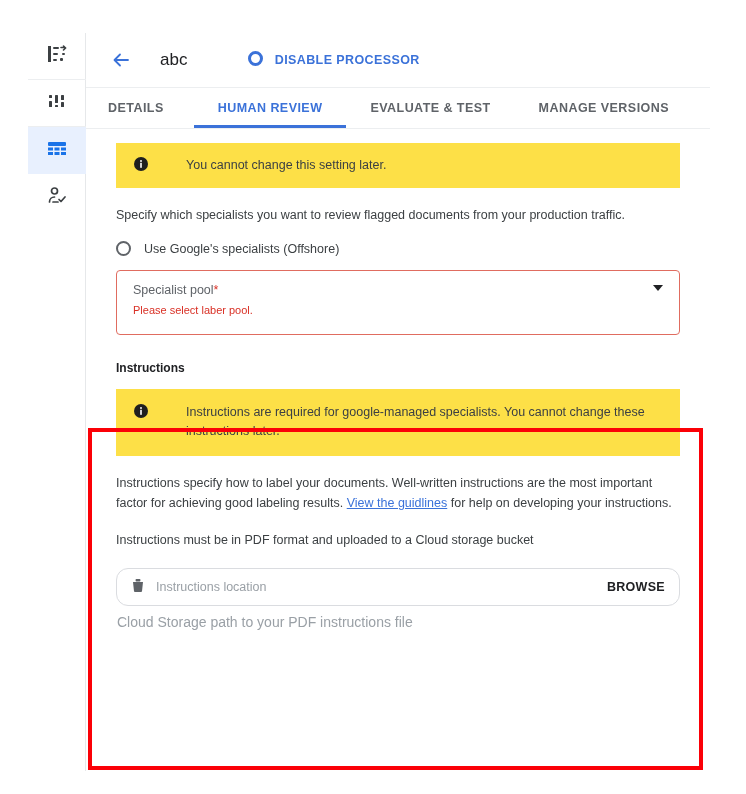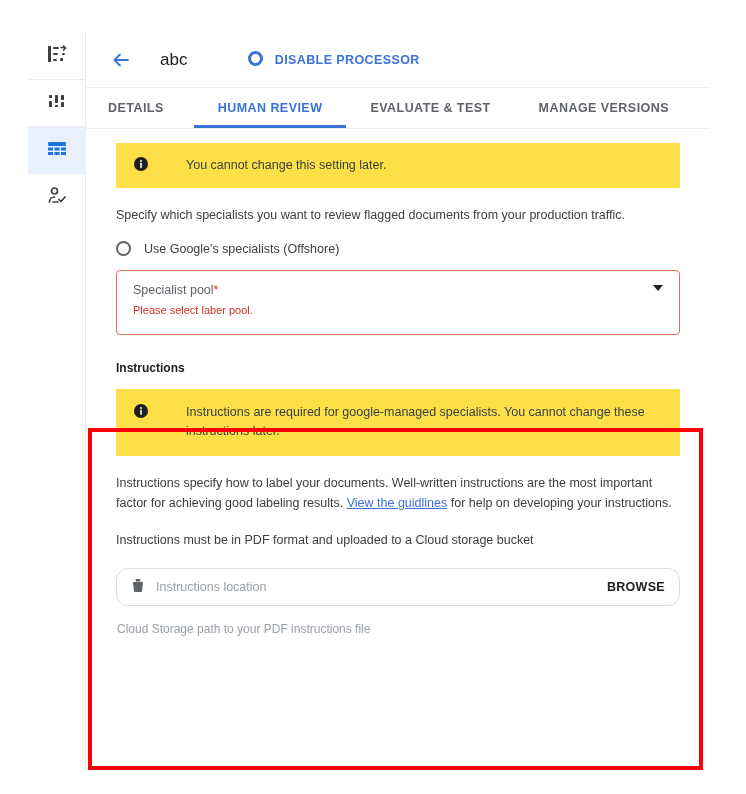--- a/index.html
+++ b/index.html
@@ -253,23 +253,23 @@
     flex: 1 1 auto;
   }
   .browse-btn {
     font-size: 12.5px;
     font-weight: bold;
     color: #202124;
     letter-spacing: .3px;
     cursor: pointer;
   }
   .helper {
-    font-size: 12px;
+    font-size: 14px;
     color: #9aa0a6;
-    margin-top: 16px;
+    margin-top: 8px;
     margin-left: 1px;
   }
 
   
   .annot {
     position: absolute;
     left: 88px;
     top: 428px;
     width: 615px;
     height: 342px;

